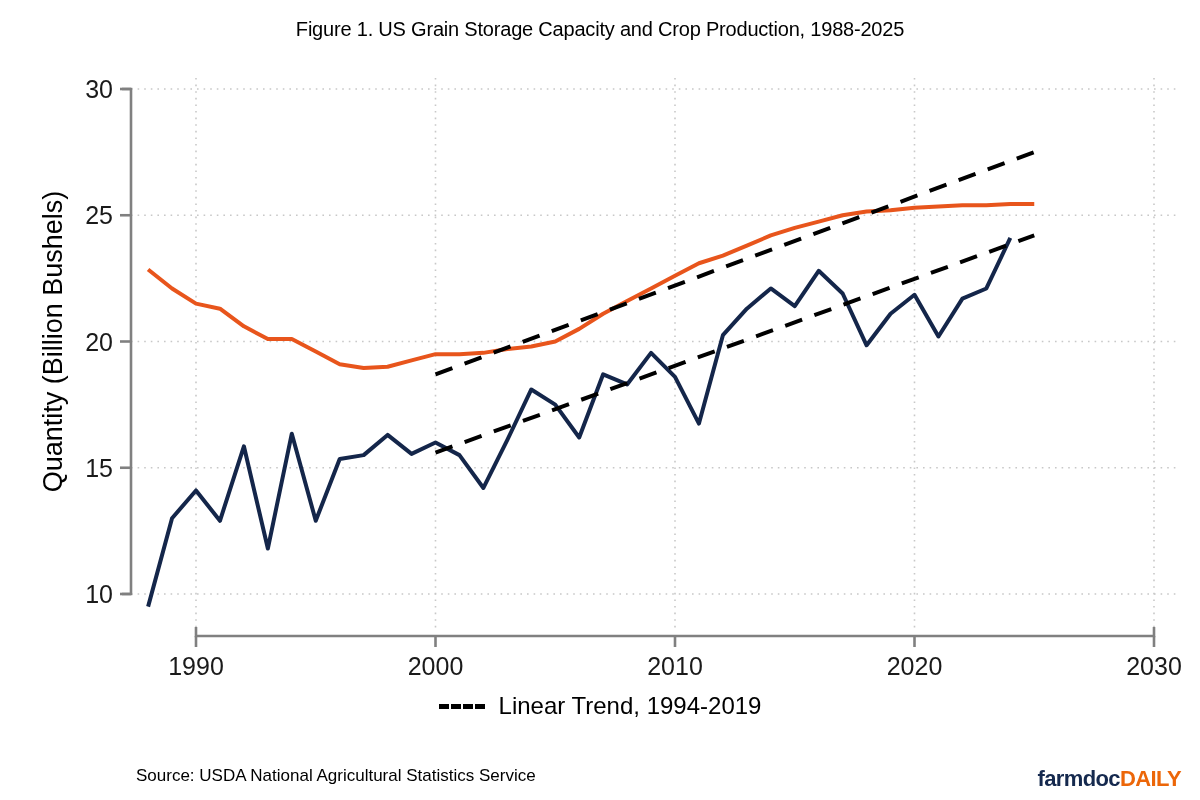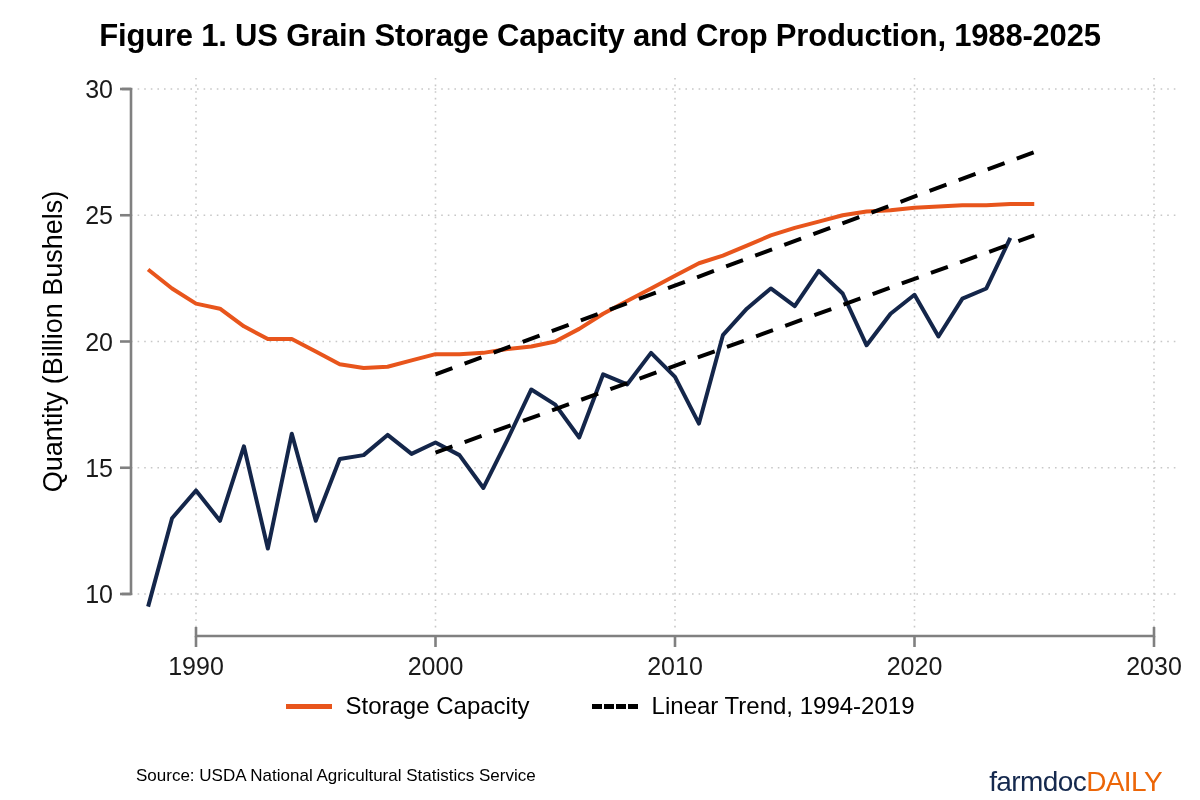--- a/index.html
+++ b/index.html
@@ -21,22 +21,22 @@
     inset: 0;
     width: 1200px;
     height: 800px;
   }
   #chart-title {
     position: absolute;
     top: 18px;
     left: 0;
     width: 1200px;
     text-align: center;
-    font-size: 31px;
-    font-weight: bold;
+    font-size: 20px;
+    font-weight: normal;
     letter-spacing: -0.2px;
     color: #000;
     white-space: nowrap;
   }
   #plot-svg {
     position: absolute;
     top: 0;
     left: 0;
   }
   .axis-tick-label {
@@ -83,24 +83,24 @@
   #source-note {
     position: absolute;
     left: 136px;
     top: 766px;
     font-size: 17px;
     color: #000;
     white-space: nowrap;
   }
   #brand-logo {
     position: absolute;
-    right: 38px;
+    right: 19px;
     top: 766px;
-    font-size: 28px;
-    font-weight: normal;
+    font-size: 22px;
+    font-weight: bold;
     letter-spacing: -0.6px;
     white-space: nowrap;
   }
   #brand-logo .brand-farmdoc { color: #15294e; }
   #brand-logo .brand-daily { color: #ec6608; }
 </style>
 </head>
 <body>
 
 <div id="figure-root">
@@ -157,24 +157,20 @@
         <text x="914.5" y="675" text-anchor="middle" class="axis-tick-label">2020</text>
         <text x="1154" y="675" text-anchor="middle" class="axis-tick-label">2030</text>
       </g>
     <g id="y-axis-title-group">
         <text x="0" y="0" text-anchor="middle" class="y-axis-title" transform="translate(62, 341.5) rotate(-90)">Quantity (Billion Bushels)</text>
       </g>
   </svg>
 
   <div id="legend">
     <div class="legend-item">
-      <span class="legend-swatch" style="border-top-color: rgb(232, 85, 28);"></span>
-      <span class="legend-label">Storage Capacity</span>
-    </div>
-    <div class="legend-item">
       <span class="legend-swatch dashed" style="border-top-color: rgb(0, 0, 0);"></span>
       <span class="legend-label">Linear Trend, 1994-2019</span>
     </div>
   </div>
 
   <div id="source-note">Source: USDA National Agricultural Statistics Service</div>
 
   <div id="brand-logo"><span class="brand-farmdoc" style="color: rgb(21, 41, 78);">farmdoc</span><span class="brand-daily" style="color: rgb(236, 102, 8);">DAILY</span></div>
 
 </div>

